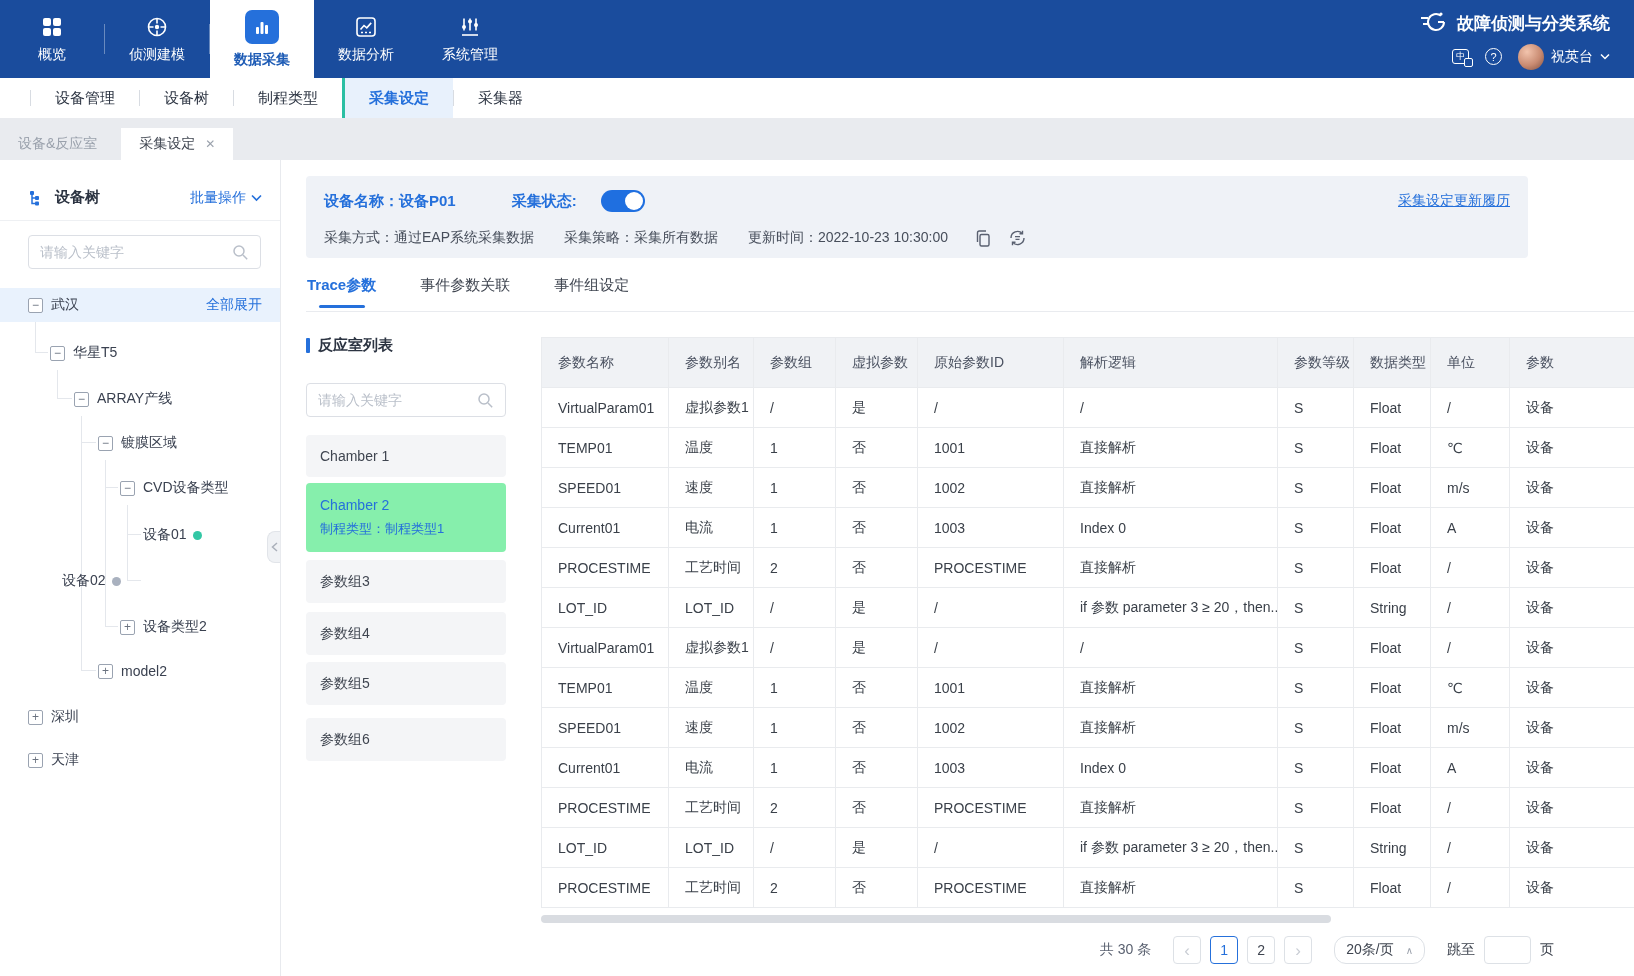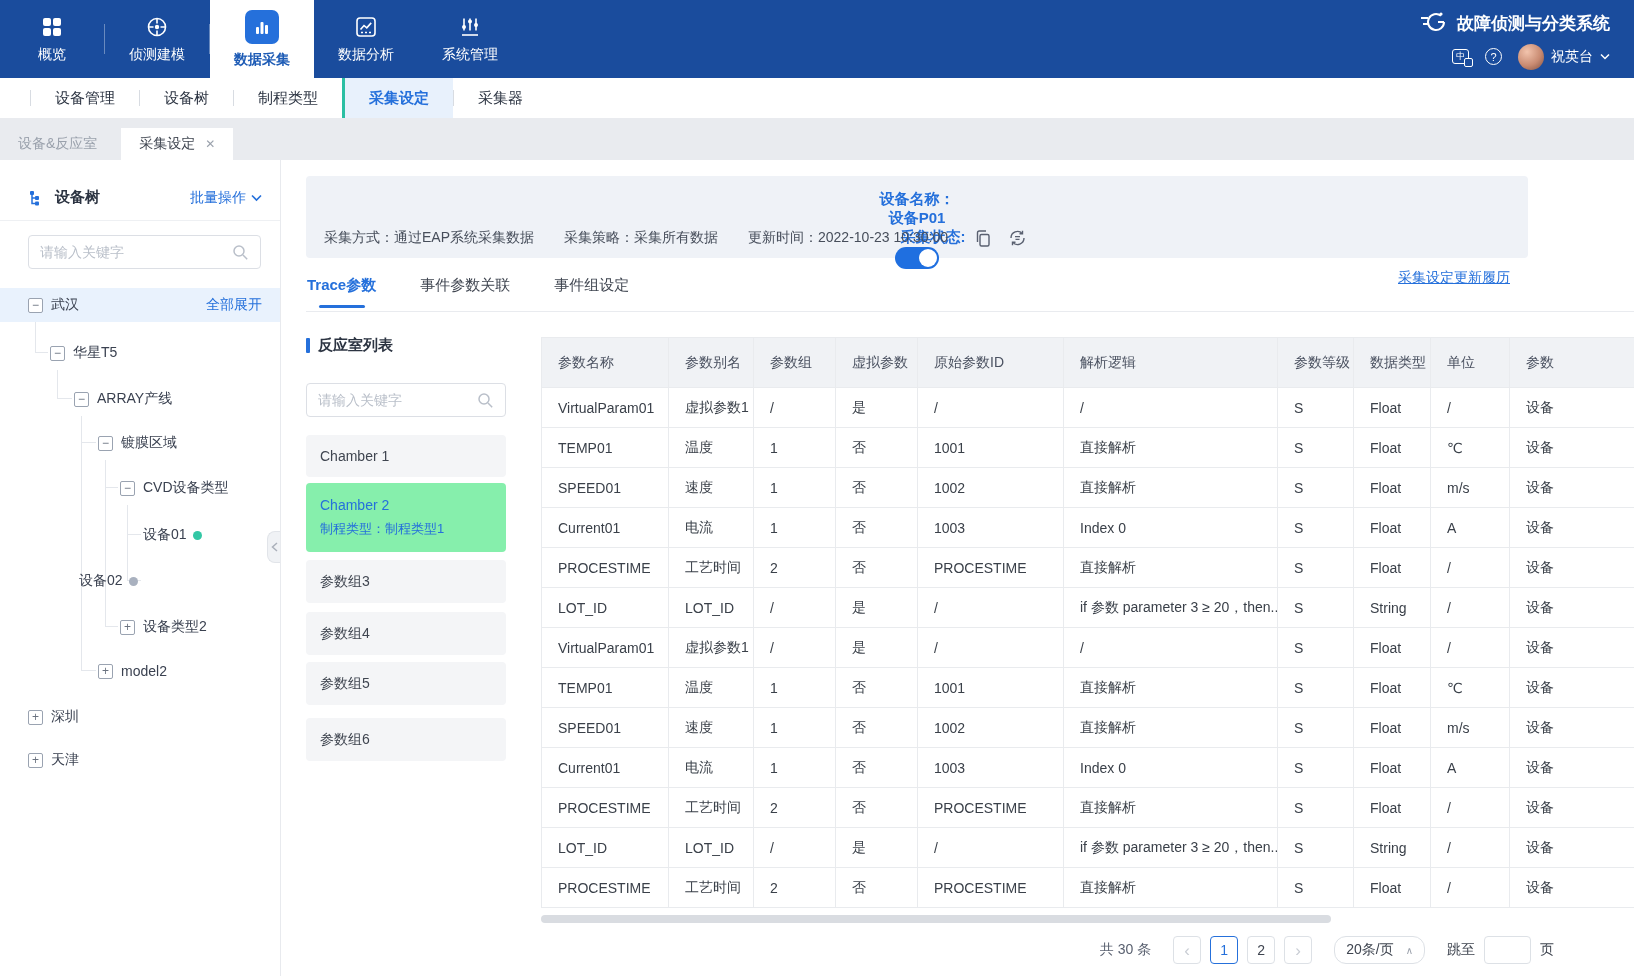--- a/index.html
+++ b/index.html
@@ -52,21 +52,21 @@
 .tbox { width: 15px; height: 15px; border: 1px solid #9aa3b1; border-radius: 2px; display: flex; align-items: center; justify-content: center; font-size: 12px; line-height: 1; color: #6b7380; background: #fff; flex: none; }
 .dot { width: 9px; height: 9px; border-radius: 50%; flex: none; }
 .dot.online { background: #33c7a5; }
 .dot.offline { background: #a9b1bf; }
 .guide { position: absolute; width: 1px; background: #e4e7ec; }
 .stub { position: absolute; height: 1px; background: #e4e7ec; }
 .handle { position: absolute; right: 0; top: 371px; width: 13px; height: 32px; background: #f0f2f5; border: 1px solid #e1e4e9; border-right: none; border-radius: 8px 0 0 8px; display: flex; align-items: center; justify-content: center; color: #aab0ba; font-size: 12px; cursor: pointer; }
 
 .main { position: absolute; left: 281px; top: 0; right: 0; bottom: 0; }
 .panel { position: absolute; left: 25px; top: 16px; width: 1222px; height: 82px; background: #eff2f7; border-radius: 4px; }
-.panel-row1 { position: absolute; top: 14px; left: 18px; right: 18px; display: flex; align-items: center; flex-direction: column; }
+.panel-row1 { position: absolute; top: 14px; left: 18px; right: 18px; display: flex; align-items: center; }
 .p-name { color: #2570db; font-size: 15px; font-weight: bold; }
 .p-status-label { color: #2570db; font-size: 15px; font-weight: bold; margin-left: 56px; margin-right: 24px; }
 .toggle { width: 44px; height: 22px; border-radius: 11px; background: #1f6fe0; position: relative; cursor: pointer; flex: none; }
 .toggle::after { content: ""; position: absolute; right: 2px; top: 2px; width: 18px; height: 18px; border-radius: 50%; background: #fff; }
 .history-link { margin-left: auto; color: #2570db; text-decoration: underline; font-size: 14px; cursor: pointer; }
 .panel-row2 { position: absolute; top: 52px; left: 18px; display: flex; align-items: center; font-size: 14px; color: #474e5b; }
 .p-gap { margin-left: 30px; }
 .p-icons { display: flex; align-items: center; gap: 15px; margin-left: 26px; }
 .ctabs { position: absolute; left: 26px; top: 116px; display: flex; gap: 44px; font-size: 15px; }
 .ctab { padding-bottom: 13px; color: #3f4550; position: relative; cursor: pointer; }
@@ -274,21 +274,21 @@
         <span>镀膜区域</span>
       </div>
       <div class="tr-row" style="top:183px;padding-left:120px">
         <span class="tbox">−</span>
         <span>CVD设备类型</span>
       </div>
       <div class="tr-row" style="top:230px;padding-left:143px;gap:6px">
         <span>设备01</span>
         <span class="dot online"></span>
       </div>
-      <div class="tr-row" style="top:276px;padding-left:79px;gap:6px">
+      <div class="tr-row" style="top:276px;padding-left:62px;gap:6px">
         <span>设备02</span>
         <span class="dot offline"></span>
       </div>
       <div class="tr-row" style="top:322px;padding-left:120px">
         <span class="tbox">+</span>
         <span>设备类型2</span>
       </div>
       <div class="tr-row" style="top:366px;padding-left:98px">
         <span class="tbox">+</span>
         <span>model2</span>

